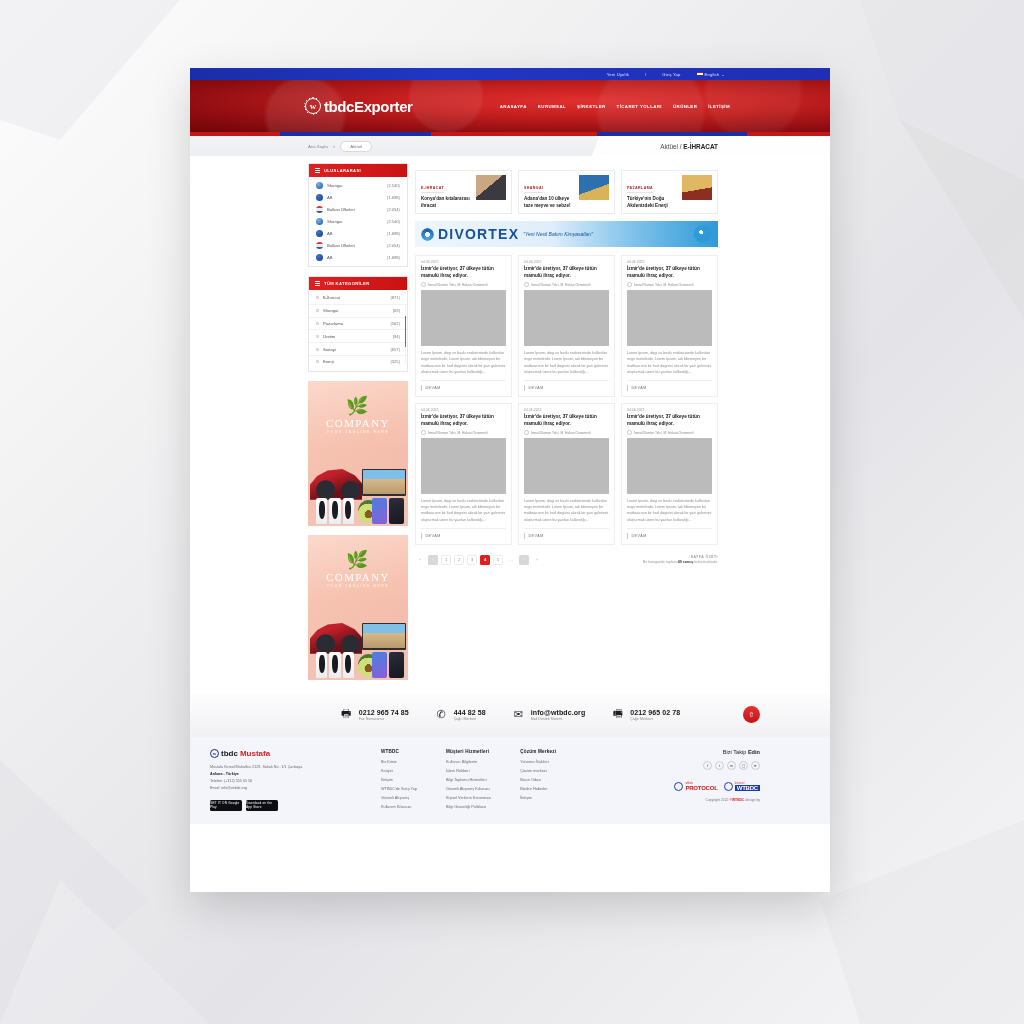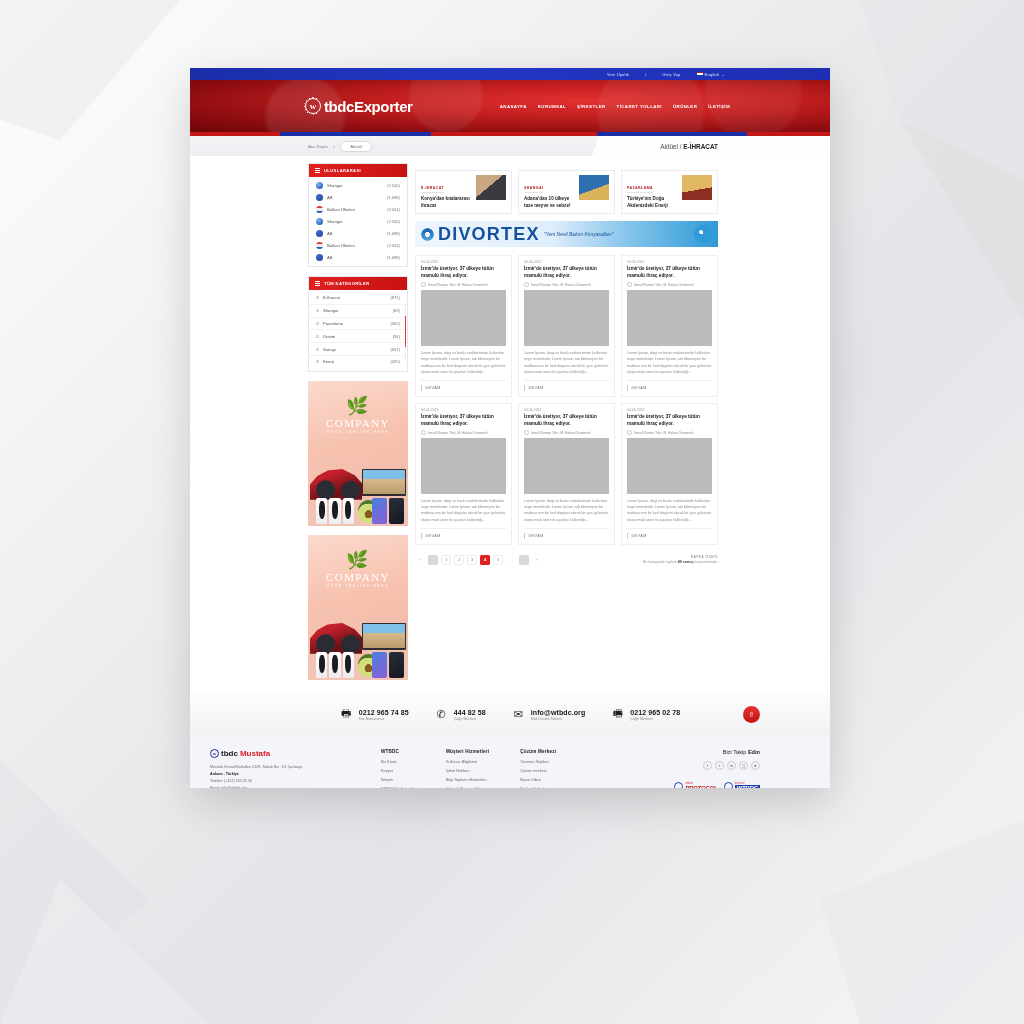--- a/index.html
+++ b/index.html
@@ -12,21 +12,21 @@
   }
   
   .backdrop { position:absolute; inset:0;
     background:
       linear-gradient(135deg,#fdfdfd 0%,#ececee 40%,#e4e4e8 60%,#f6f6f7 100%);
     z-index:0; }
   .poly { position:absolute; z-index:0; opacity:.55; }
 
   
   .page {
-    position:absolute; left:190px; top:68px; width:640px; height:720px;
+    position:absolute; left:190px; top:68px; width:640px; height:824px;
     background:#ffffff; z-index:3;
     box-shadow:0 14px 40px rgba(0,0,0,.16);
     overflow:hidden;
   }
 
   
   .topbar { height:12px; background:linear-gradient(90deg,#1a2ea8 0%,#2136c4 40%,#1f2fb4 100%);
             display:flex; align-items:center; justify-content:flex-end; padding-right:105px; gap:16px; }
   .topbar span, .topbar a { color:#dfe2f7; font-size:4.2px; letter-spacing:.15px; text-decoration:none; }
   .lang { display:flex; align-items:center; gap:2px; }
@@ -153,21 +153,21 @@
   .th.t2{background:linear-gradient(160deg,#2e6fb0 0 55%,#d8b35a 55%);}
   .th.t3{background:linear-gradient(170deg,#e0b763 0 58%,#8c2f22 58%);}
 
   
   .banner{margin-top:7px;height:26px;position:relative;overflow:hidden;
      background:linear-gradient(90deg,#eef6fd 0%,#dfeefb 45%,#7fc2ea 72%,#2f9ad8 100%);
      display:flex;align-items:center;padding:0 6px;gap:4px;}
   .banner .swirl{width:13px;height:13px;border-radius:50%;
      background:conic-gradient(#1a5fae,#4aa6e0,#1a5fae);-webkit-mask:radial-gradient(circle,transparent 0 2.4px,#000 2.6px);
      mask:radial-gradient(circle,transparent 0 2.4px,#000 2.6px);}
-  .banner .bn{font-size:18px;font-weight:bold;color:#15519e;letter-spacing:1.2px;}
+  .banner .bn{font-size:14px;font-weight:bold;color:#15519e;letter-spacing:1.2px;}
   .banner .sl{font-size:5px;color:#15519e;font-style:italic;}
   .banner .mol{position:absolute;right:6px;width:18px;height:18px;border-radius:50%;
      background:radial-gradient(circle at 40% 40%,#fff 0 2px,transparent 2px),#2f9ad8;}
 
   
   .news{display:grid;grid-template-columns:repeat(3,1fr);gap:6px;margin-top:8px;}
   .ncard{border:.7px solid #edeef1;background:#fff;padding:4px 5px 5px;}
   .ncard .dt{font-size:3.5px;color:#9a9aa0;}
   .ncard h5{font-size:4.7px;color:#1a1a1a;font-weight:bold;line-height:1.4;margin-top:2px;}
   .ncard .by{display:flex;align-items:center;gap:2.5px;margin-top:3px;}

